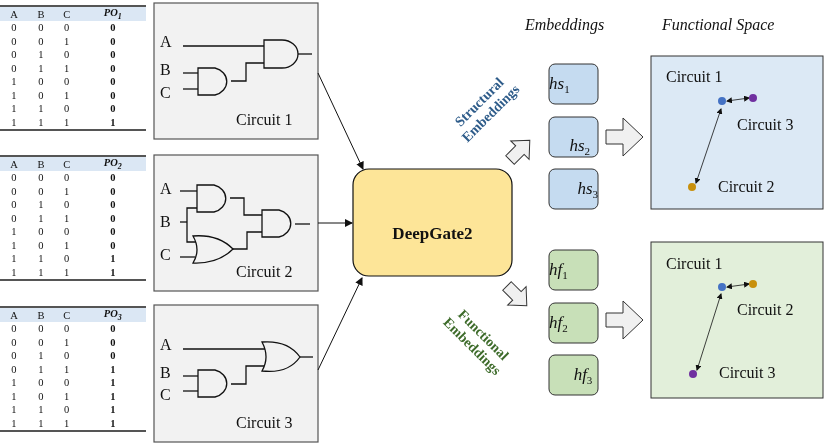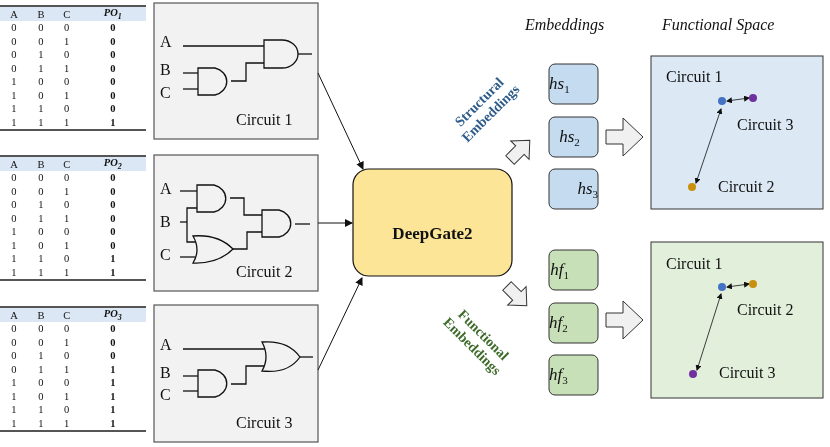--- a/index.html
+++ b/index.html
@@ -311,26 +311,26 @@
 <div class="lbl" style="left:448px;top:92px;transform:rotate(-45deg);transform-origin:center;font-size:14px;font-weight:bold;color:#2e5c8a;text-align:center;line-height:16px">
   <div>Structural</div>
   <div>Embeddings</div>
 </div>
 <div class="lbl" style="left:440px;top:325px;transform:rotate(45deg);transform-origin:center;font-size:14px;font-weight:bold;color:#3d6b2a;text-align:center;line-height:16px">
   <div>Functional</div>
   <div>Embeddings</div>
 </div>
 
 <div class="lbl emb" style="left:549px;top:74px;width:58px;text-align:left;font-size:17px;font-style:italic"><span>hs</span><sub style="font-style:normal;font-size:11px">1</sub></div>
-<div class="lbl emb" style="left:549px;top:127px;width:41px;text-align:center;font-size:17px;font-style:italic"><span>hs</span><sub style="font-style:normal;font-size:11px">2</sub></div>
+<div class="lbl emb" style="left:549px;top:136px;width:41px;text-align:right;font-size:17px;font-style:italic"><span>hs</span><sub style="font-style:normal;font-size:11px">2</sub></div>
 <div class="lbl emb" style="left:549px;top:179px;width:49px;text-align:right;font-size:17px;font-style:italic"><span>hs</span><sub style="font-style:normal;font-size:11px">3</sub></div>
 
-<div class="lbl emb" style="left:520px;top:260px;width:49px;text-align:right;font-size:17px;font-style:italic"><span>hf</span><sub style="font-style:normal;font-size:11px">1</sub></div>
+<div class="lbl emb" style="left:549px;top:260px;width:49px;text-align:left;font-size:17px;font-style:italic"><span>hf</span><sub style="font-style:normal;font-size:11px">1</sub></div>
 <div class="lbl emb" style="left:549px;top:313px;width:49px;text-align:left;font-size:17px;font-style:italic"><span>hf</span><sub style="font-style:normal;font-size:11px">2</sub></div>
-<div class="lbl emb" style="left:549px;top:365px;width:68px;text-align:left;font-size:17px;font-style:italic"><span>hf</span><sub style="font-style:normal;font-size:11px">3</sub></div>
+<div class="lbl emb" style="left:549px;top:365px;width:68px;text-align:center;font-size:17px;font-style:italic"><span>hf</span><sub style="font-style:normal;font-size:11px">3</sub></div>
 
 <div class="lbl" style="left:666px;top:68px;font-size:16px">Circuit 1</div>
 <div class="lbl" style="left:737px;top:116px;font-size:16px">Circuit 3</div>
 <div class="lbl" style="left:718px;top:178px;font-size:16px">Circuit 2</div>
 
 <div class="lbl" style="left:666px;top:255px;font-size:16px">Circuit 1</div>
 <div class="lbl" style="left:737px;top:301px;font-size:16px">Circuit 2</div>
 <div class="lbl" style="left:719px;top:364px;font-size:16px">Circuit 3</div>
 
 </body></html>

